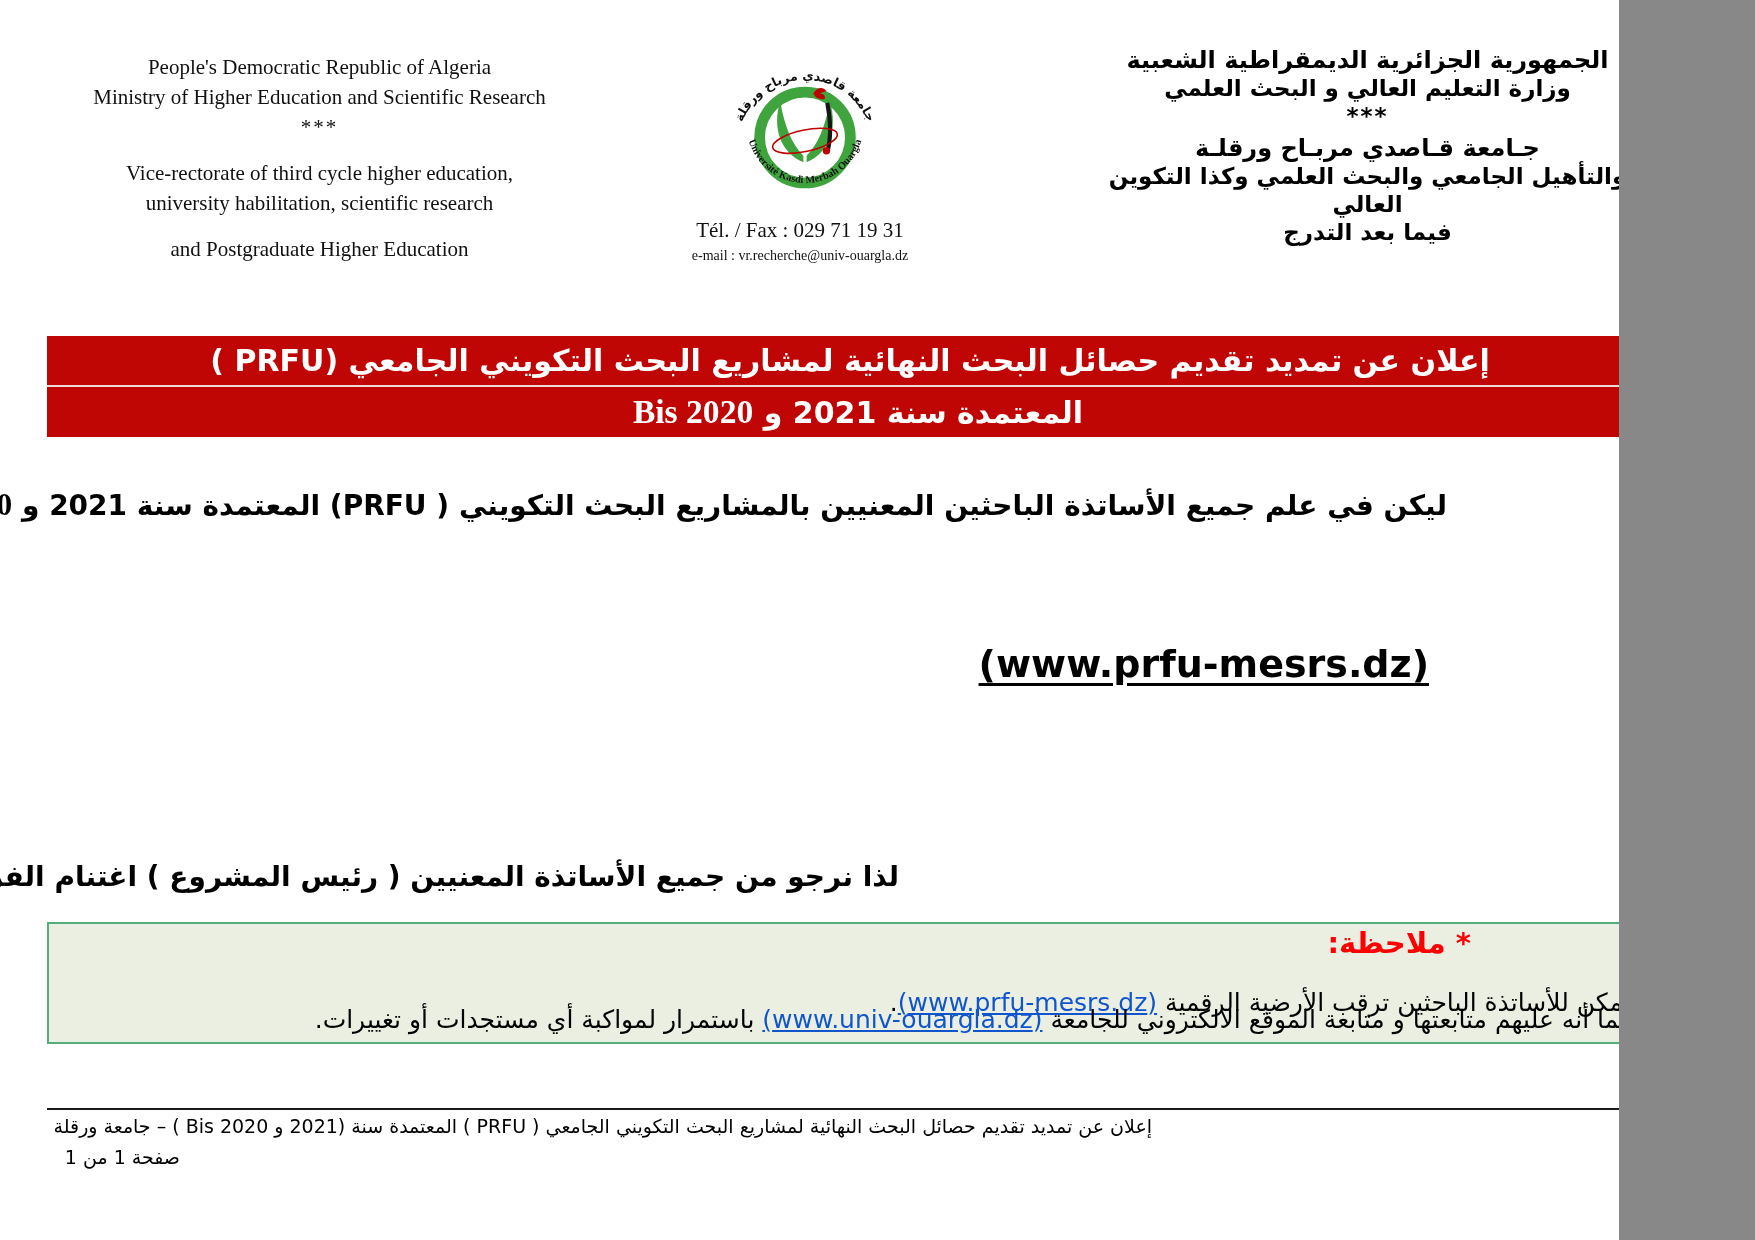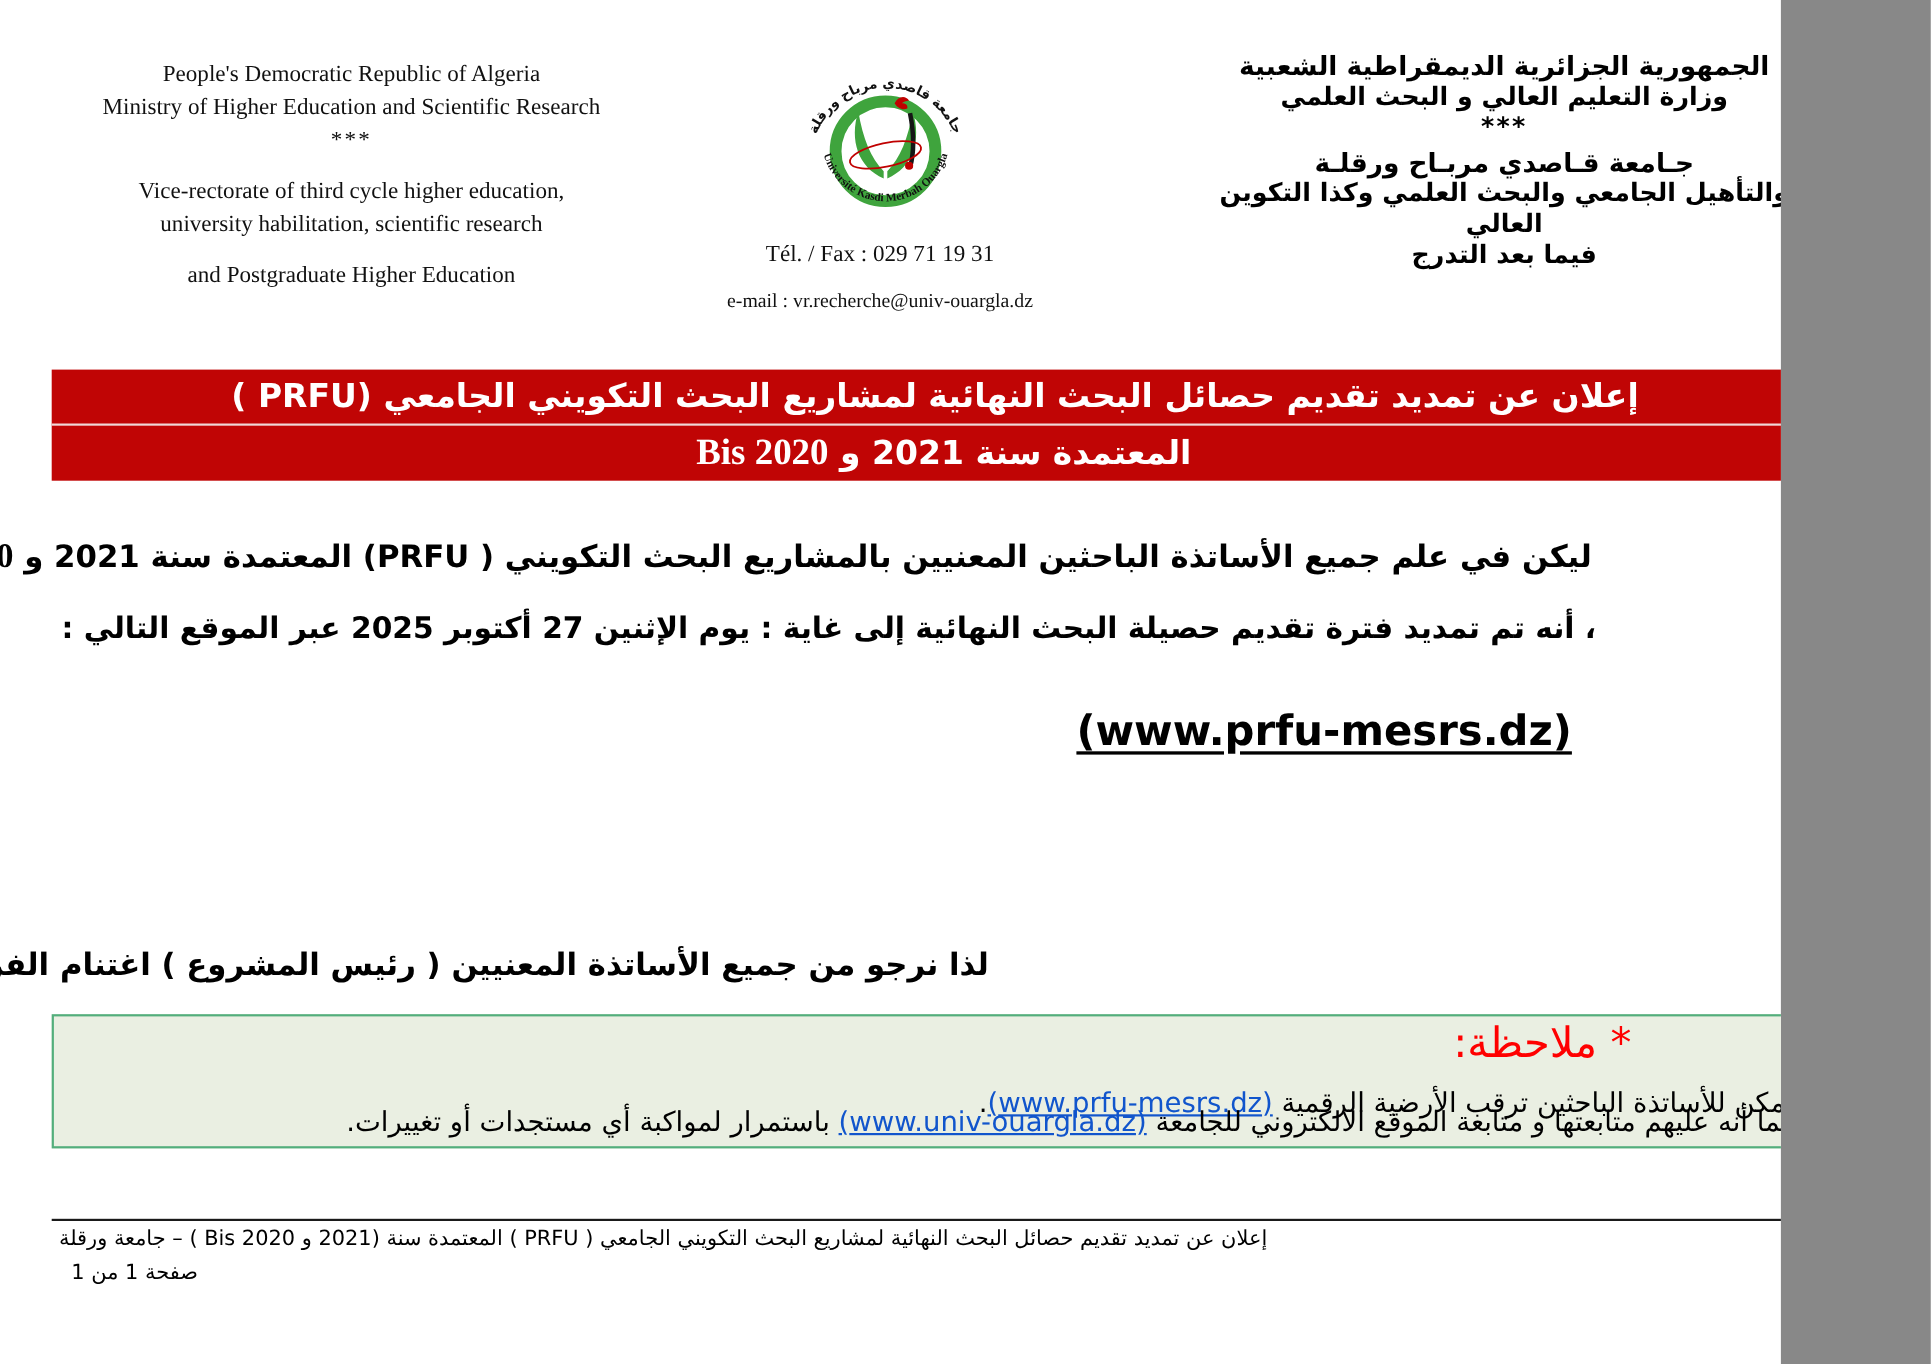--- a/index.html
+++ b/index.html
@@ -24,21 +24,21 @@
   .stars{letter-spacing:2px;}
 
   .logo-wrap{left:700px;top:55px;width:210px;height:165px;}
   .logo-wrap svg{width:100%;height:100%;}
 
   .contact{
     left:600px;top:218px;width:400px;text-align:center;
     font-family:"Liberation Serif","DejaVu Serif",serif;color:#111;
   }
   .contact .tel{font-size:21px;}
-  .contact .mail{font-size:18px;margin-top:20px;}
+  .contact .mail{font-size:14px;margin-top:5px;}
 
   .ar-block{
     left:1085px;top:46px;width:565px;
     direction:rtl;text-align:center;
     font-weight:bold;font-size:23px;line-height:28px;color:#000;
   }
   .ar-block .big{font-size:24px;}
   .ar-block .mt{margin-top:4px;}
 
   
@@ -62,21 +62,21 @@
   }
   .request{right:720px;top:860px;direction:rtl;text-align:left;font-weight:bold;font-size:28px;white-space:nowrap;}
 
   
   .note-box{
     left:47px;top:922px;width:1598px;height:122px;
     background:var(--note_bg,#eaefe2);
     border:2px solid var(--note_border,#53ae7c);
     box-sizing:border-box;direction:rtl;
   }
-  .note-title{position:absolute;right:160px;top:2px;color:var(--title_red,#ff0000);font-weight:normal;font-size:38px;}
+  .note-title{position:absolute;right:172px;top:2px;color:var(--title_red,#ff0000);font-weight:bold;font-size:29px;}
   .note-line{position:absolute;right:12px;font-size:25px;white-space:nowrap;}
   .note-line.l1{top:44px;margin-top:20px;}
   .note-line.l2{top:81px;}
   .doc-link{color:var(--link_blue,#1155cc);text-decoration:underline;cursor:pointer;}
 
   
   .footer-rule{left:47px;top:1108px;width:1600px;border-top:2px solid #1a1a1a;height:0;}
   .footer-line{
     left:47px;top:1115px;width:1105px;
     direction:rtl;text-align:right;font-size:19px;white-space:nowrap;
@@ -133,21 +133,20 @@
     <div>فيما بعد التدرج</div>
   </div>
 
   <div class="abs banner">
     <div class="banner-row1">إعلان عن تمديد تقديم حصائل البحث النهائية  لمشاريع البحث التكويني الجامعي (PRFU )</div>
     <div class="banner-row2"><span>المعتمدة سنة 2021 و </span><span class="latin-serif">Bis 2020</span></div>
   </div>
 
   <div class="abs p1"><span>ليكن في علم جميع الأساتذة الباحثين المعنيين بالمشاريع البحث التكويني ( PRFU) المعتمدة سنة 2021 و </span><span class="latin-serif">Bis 2020</span></div>
 
-  <div class="abs p2">، أنه تم تمديد فترة تقديم حصيلة البحث النهائية  إلى غاية   : يوم الإثنين  27 أكتوبر 2025 عبر الموقع التالي :</div>
 
   <div class="abs url-line">(www.prfu-mesrs.dz)</div>
 
   <div class="abs request">لذا نرجو من جميع الأساتذة المعنيين ( رئيس المشروع ) اغتنام الفرصة.</div>
 
   <div class="abs note-box">
     <div class="note-title">* ملاحظة:</div>
     <div class="note-line l1"><span>يمكن للأساتذة الباحثين ترقب  الأرضية الرقمية </span><span class="doc-link">(www.prfu-mesrs.dz)</span><span>.</span></div>
     <div class="note-line l2"><span>كما أنه عليهم متابعتها و متابعة الموقع الالكتروني للجامعة </span><span class="doc-link">(www.univ-ouargla.dz)</span><span> باستمرار لمواكبة أي مستجدات أو تغييرات.</span></div>
   </div>

